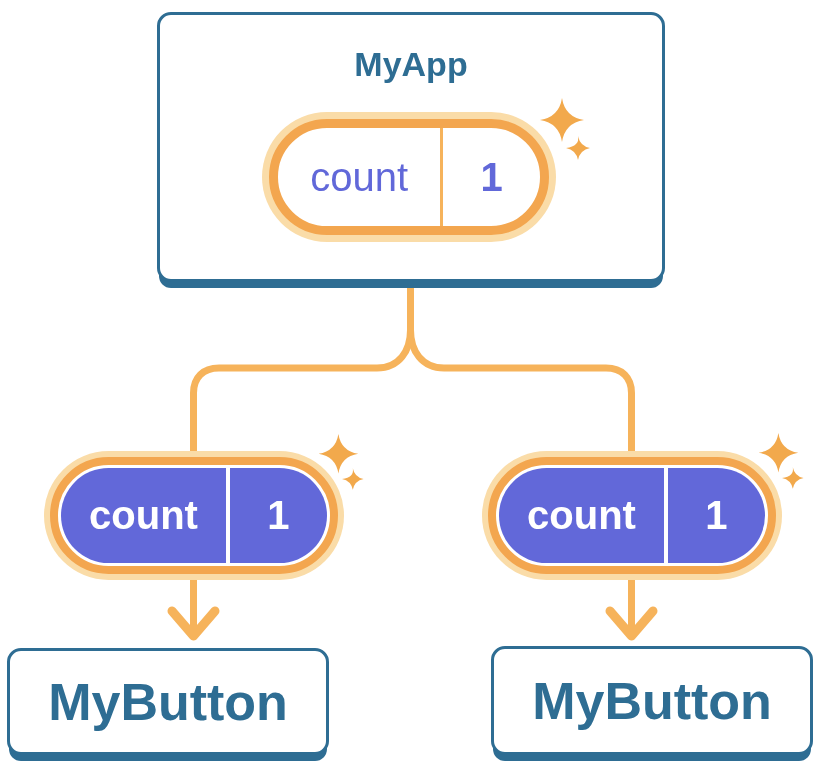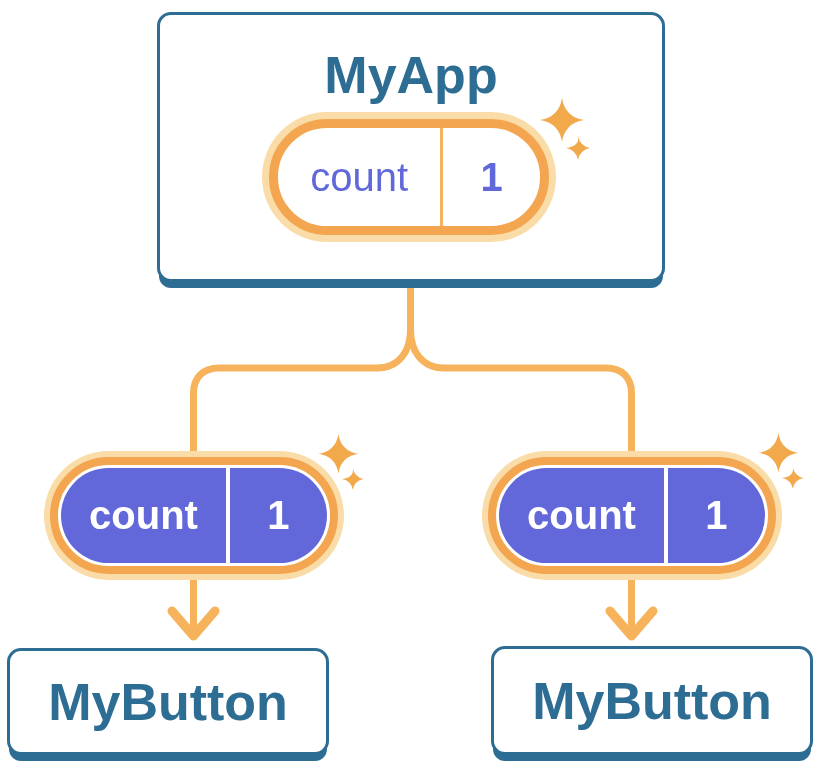--- a/index.html
+++ b/index.html
@@ -12,21 +12,21 @@
     position:absolute;background:#ffffff;
     border:3px solid var(--blue);border-radius:14px;
     box-shadow:0 8px 0 -2px var(--blue);
     box-sizing:border-box;z-index:2;
   }
   #root-card{left:157px;top:12px;width:508px;height:270px;}
   #left-button-card{left:7px;top:648px;width:322px;height:107px;}
   #right-button-card{left:491px;top:646px;width:322px;height:109px;}
   .card-title{
     position:absolute;top:30px;left:0;right:0;text-align:center;
-    font-size:52px;font-weight:600;color:var(--blue);
+    font-size:34px;font-weight:600;color:var(--blue);
   }
   .button-label{
     width:100%;height:100%;display:flex;align-items:center;justify-content:center;
     font-size:52px;font-weight:600;color:var(--blue);
   }
   
   .pill{position:absolute;z-index:2;border-radius:999px;background:var(--halo);box-sizing:border-box;}
   #root-pill{left:262px;top:112px;width:294px;height:130px;padding:7px;}
   #left-pill{left:44px;top:451px;width:300px;height:129px;padding:6px;}
   #right-pill{left:482px;top:451px;width:300px;height:129px;padding:6px;}

